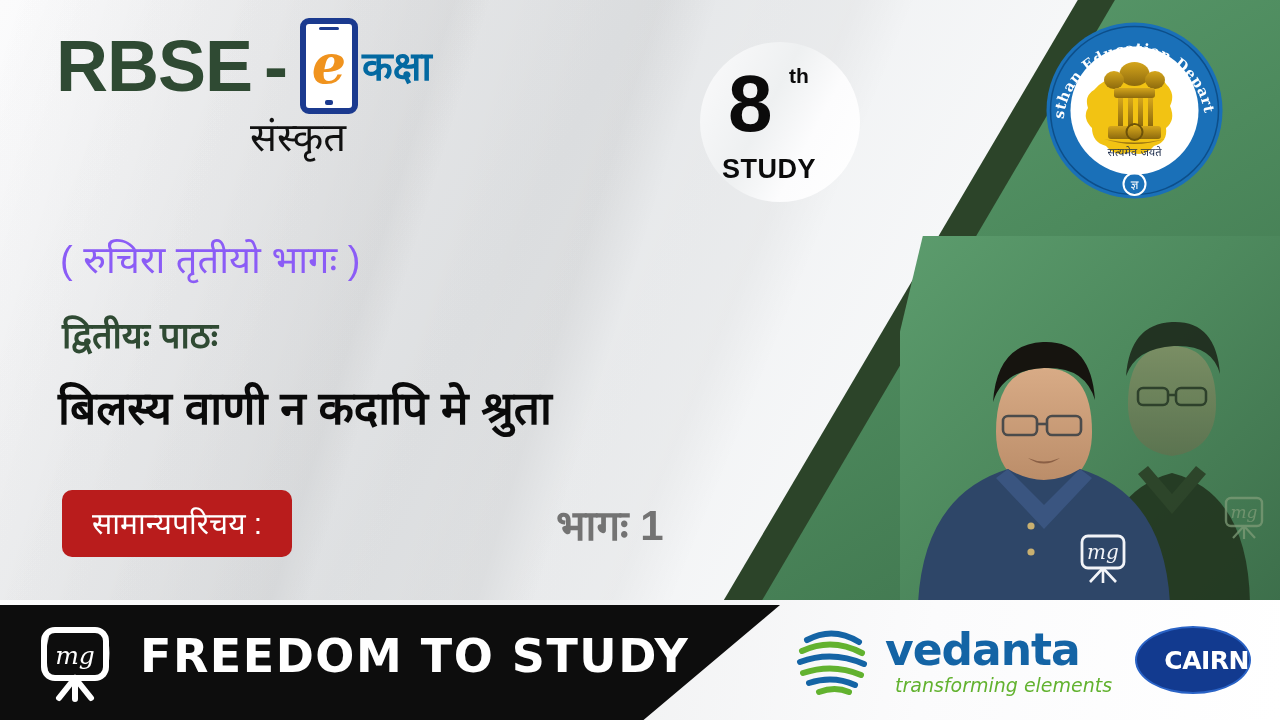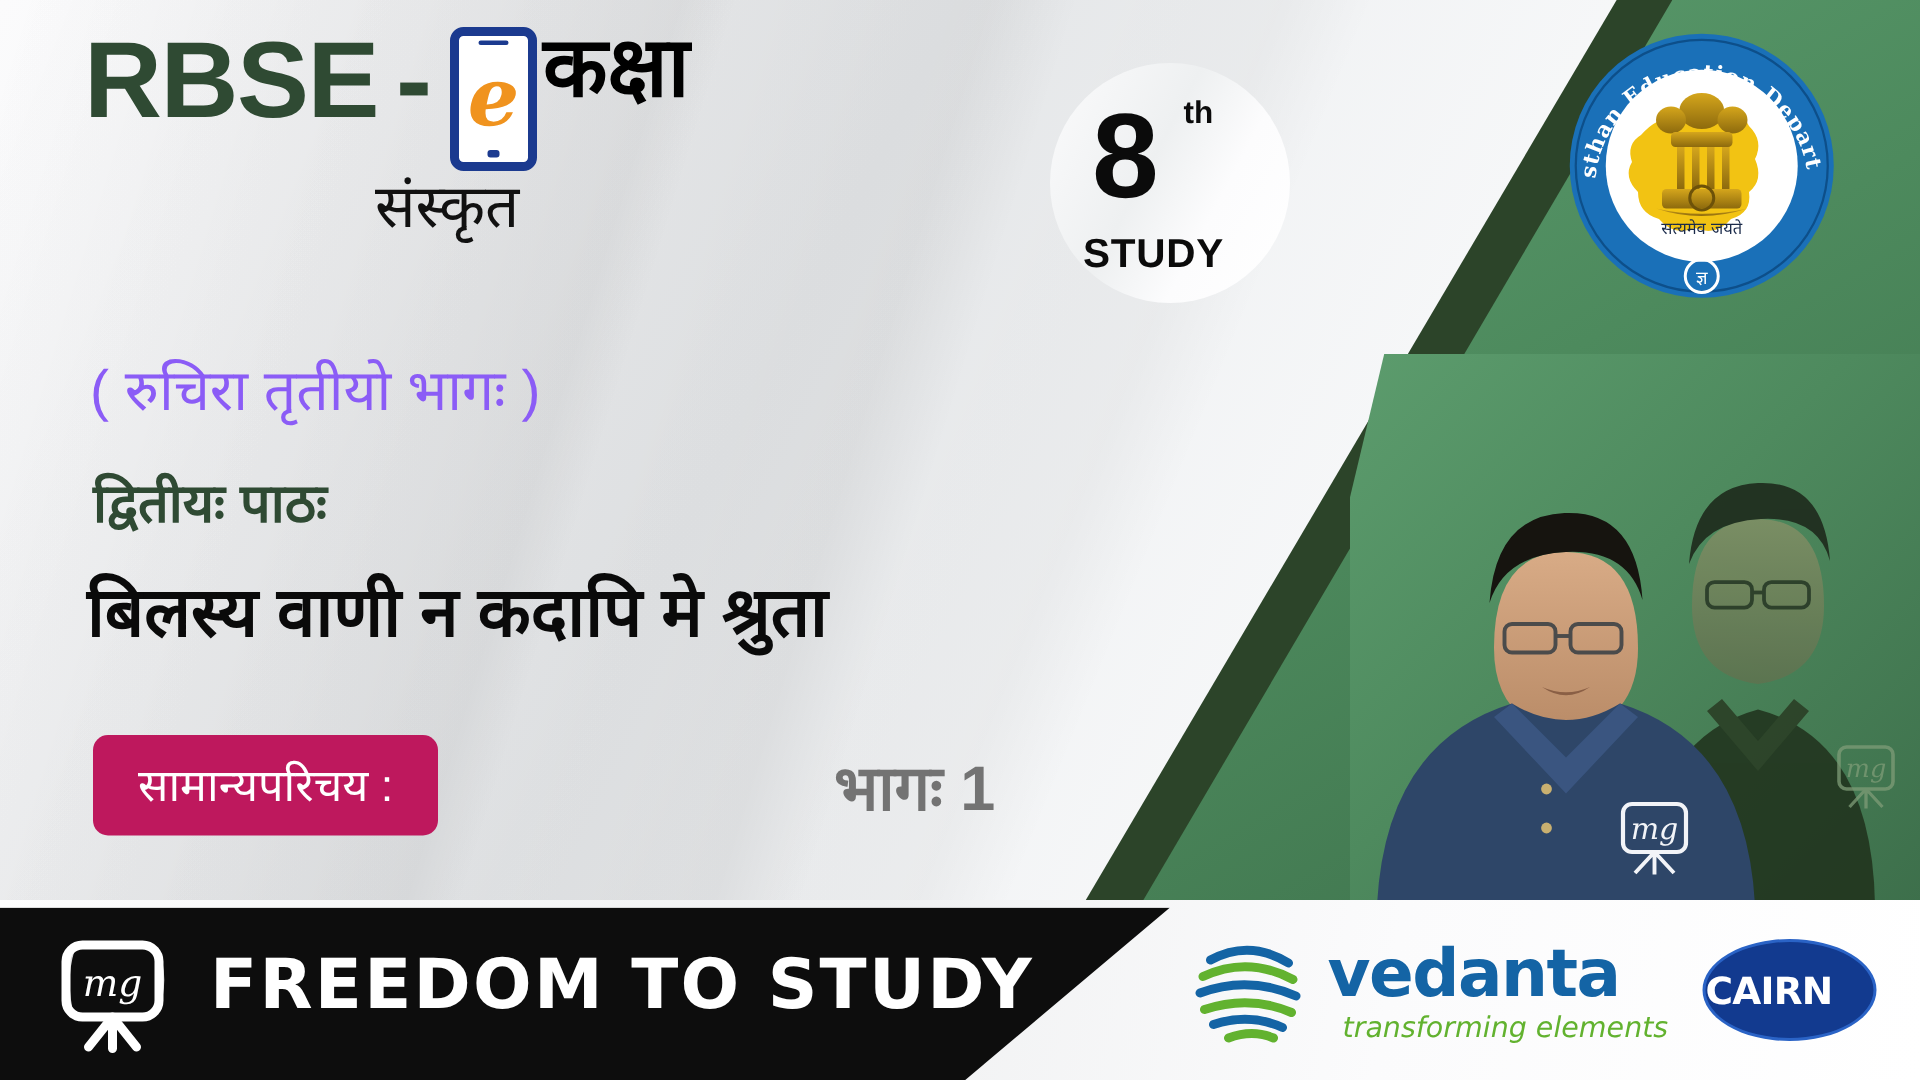--- a/index.html
+++ b/index.html
@@ -53,21 +53,21 @@
   }
   .pres-bg {
     position:absolute; inset:0;
     background:linear-gradient(135deg,#5c9c6d 0%,#4e8a5e 45%,#3d6f4b 100%);
     clip-path:polygon(6% 0, 100% 0, 100% 100%, 0 100%, 0 26%);
   }
 
   
   .logo-row {
     position:absolute; left:56px; top:18px;
-    display:flex; align-items:flex-start; gap:4px;
+    display:flex; align-items:center; gap:4px;
   }
   .rbse-text {
     font-size:72px; font-weight:bold; color:#2f4a33;
     letter-spacing:-1px; line-height:1;
   }
   .dash { font-size:72px; font-weight:bold; color:#2f4a33; margin:0 8px; line-height:1; }
   .phone {
     width:58px; height:96px; border:6px solid #1b3a8f; border-radius:9px;
     background:#ffffff; position:relative; display:flex; align-items:center; justify-content:center;
     margin-right:2px;
@@ -79,22 +79,22 @@
   .phone::after {
     content:""; position:absolute; bottom:3px; left:50%; transform:translateX(-50%);
     width:8px; height:5px; background:#1b3a8f; border-radius:2px;
   }
   .phone-e {
     font-family:"DejaVu Serif", serif;
     font-style:italic; font-weight:bold; font-size:54px; color:#f0931e; line-height:1;
     margin-top:-4px;
   }
   .kaksha {
-    font-size:56px; font-weight:bold; color:#000000; line-height:1;
-    font-family:Liberation Serif, serif; margin-left:-2px;
+    font-size:40px; font-weight:bold; color:#0369a1; line-height:1;
+    font-family:Liberation Sans, sans-serif; margin-left:-2px;
   }
   .subject {
     position:absolute; left:250px; top:108px;
     font-size:40px; color:#111; font-weight:500;
   }
 
   
   .class-circle {
     position:absolute; left:700px; top:42px; width:160px; height:160px;
     border-radius:50%;
@@ -126,21 +126,21 @@
   .lesson-no {
     position:absolute; left:62px; top:310px;
     font-size:36px; color:#2f4a33; font-weight:bold;
   }
   .lesson-title {
     position:absolute; left:58px; top:375px;
     font-size:46px; color:#0a0a0a; font-weight:bold; white-space:nowrap;text-align:center;
   }
   .topic-chip {
     position:absolute; left:62px; top:490px;
-    background:#be185d; color:#ffffff;
+    background:#b91c1c; color:#ffffff;
     padding:12px 30px 14px 30px; border-radius:10px;
     font-size:30px; font-weight:500; white-space:nowrap;
   }
   .part-no {
     position:absolute; left:556px; top:495px;
     font-size:42px; color:#737373; font-weight:bold;
   }
 
   
   .mg-badge { position:absolute; left:34px; top:622px; width:82px; height:80px; }
@@ -157,21 +157,21 @@
   }
   .vedanta-tag {
     position:absolute; left:100px; top:56px;
     font-size:19px; font-weight:normal; color:#62b22f;
     font-family:"DejaVu Sans", sans-serif; font-style:italic;
   }
   .cairn { position:absolute; left:1135px; top:626px; width:116px; height:68px; }
   .cairn-oval {
     width:116px; height:68px; border-radius:50%;
     background:#123a8f; border:2px solid #2a63c6;
-    display:flex; align-items:center; justify-content:flex-start;
+    display:flex; align-items:center; justify-content:flex-end;
   }
   .cairn-text {
     color:#ffffff; font-size:25px; font-weight:bold; letter-spacing:-0.5px;
     font-family:"DejaVu Sans", sans-serif;
   }
 </style>
 </head>
 <body>
 
 <div id="stage">

